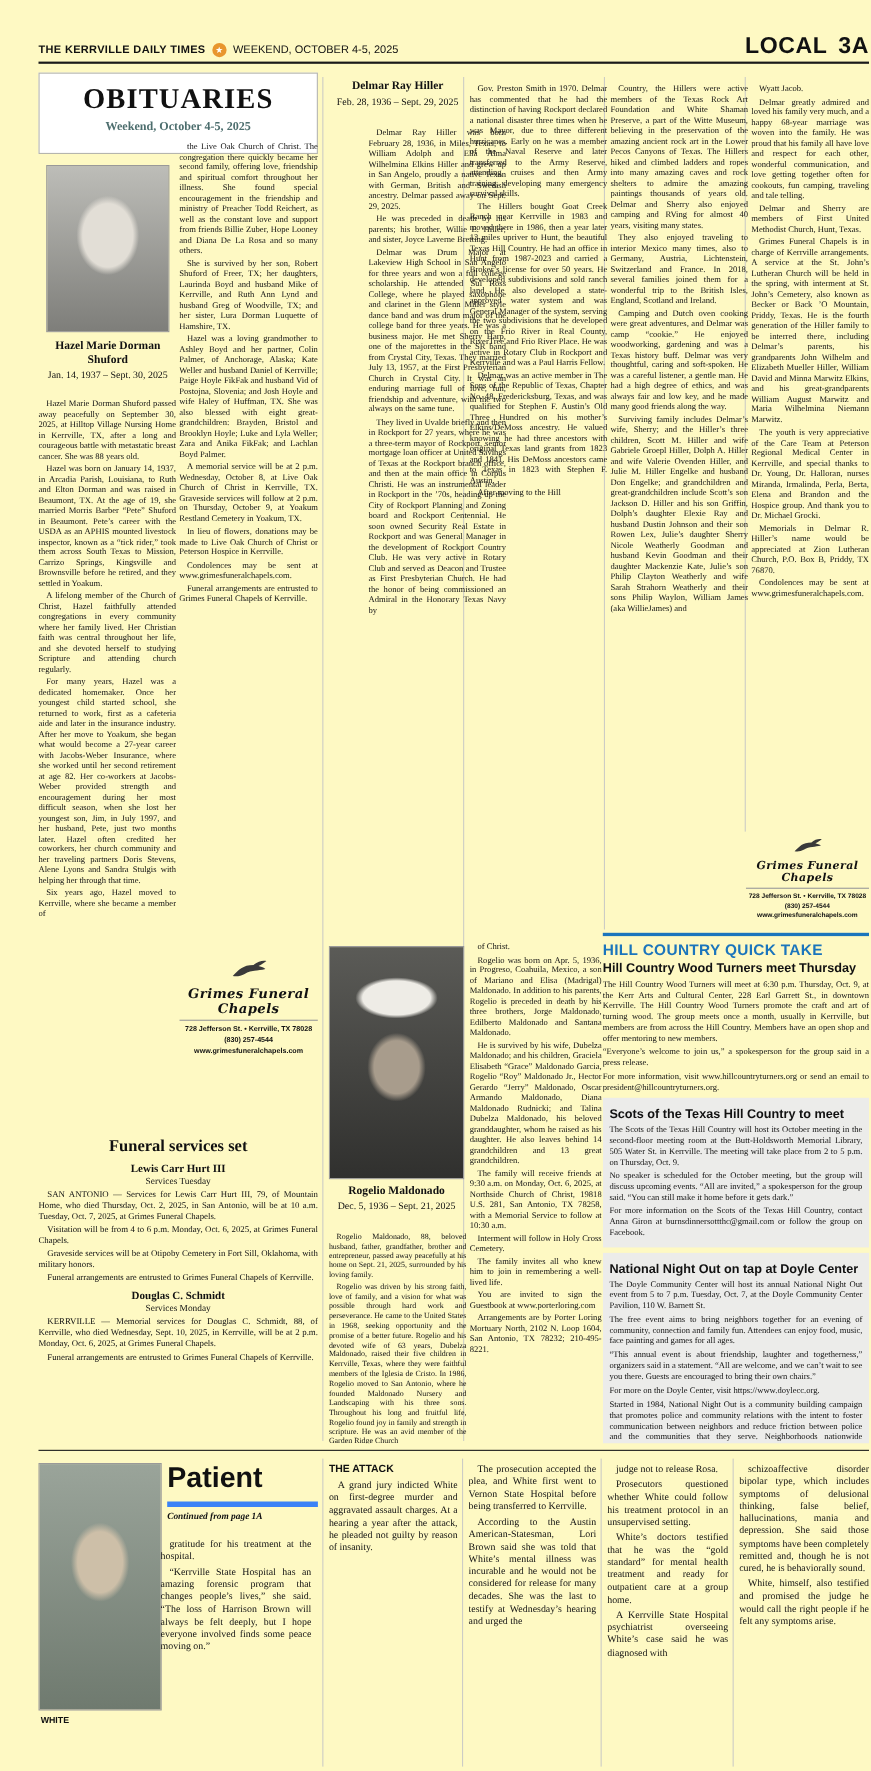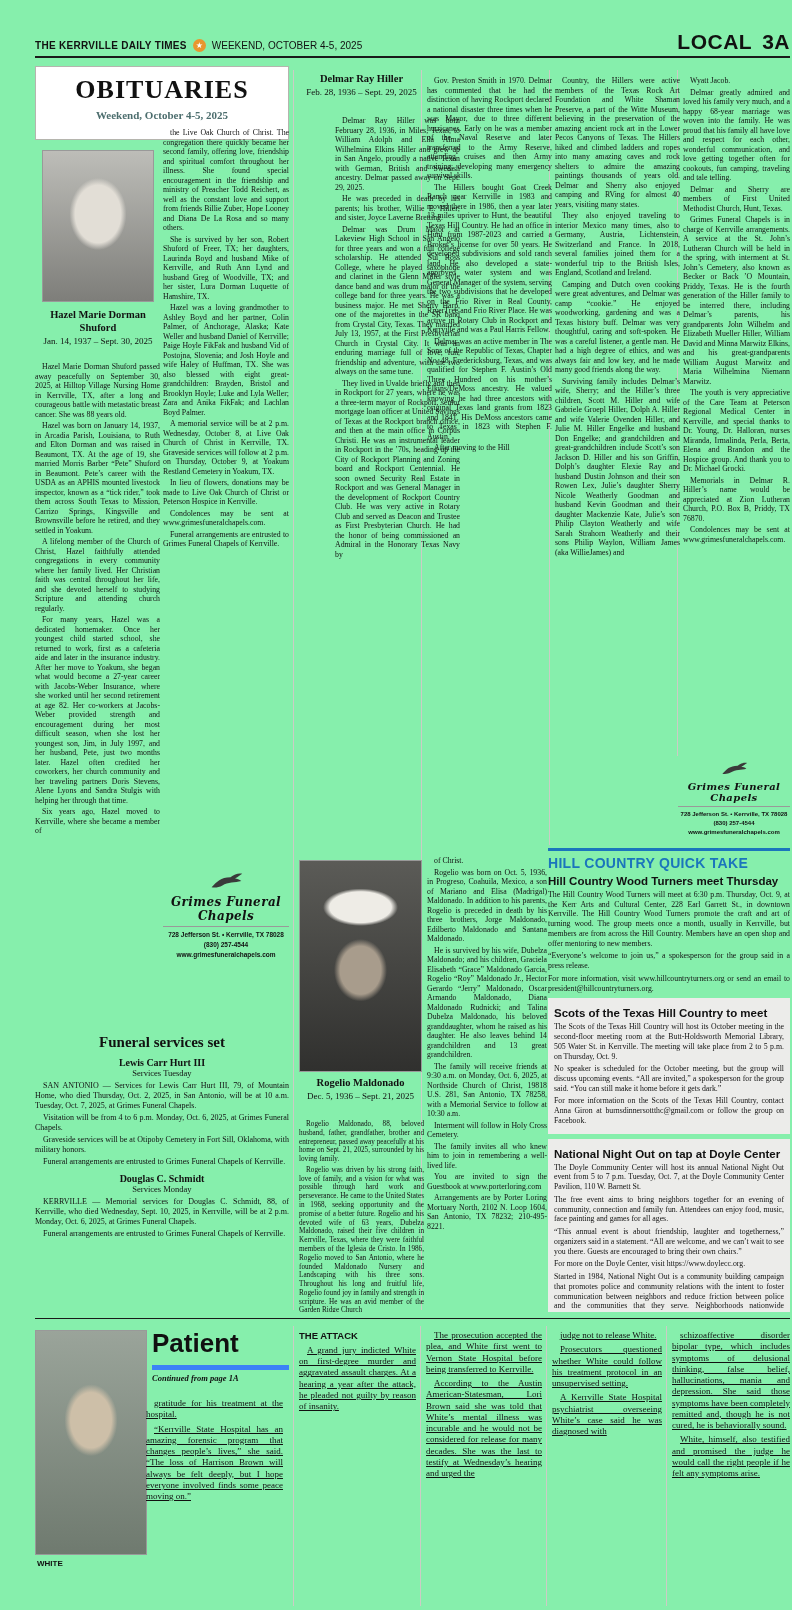--- a/index.html
+++ b/index.html
@@ -1,17 +1,17 @@
 <!DOCTYPE html>
 <html><head>
 <meta charset="utf-8">
 <style>
   * { margin:0; padding:0; box-sizing:border-box; }
   html,body { background:#d9d9d4; }
-  .page { position:relative; width:792px; height:1610px; margin:0 auto; background:#86efac;
+  .page { position:relative; width:792px; height:1610px; margin:0 auto; background:#fef9c3;
           font-family:"Liberation Serif", serif; color:#111; overflow:hidden; }
   .abs { position:absolute; }
 
   
   .masthead { left:35px; top:30px; width:755px; height:28px; border-bottom:2px solid #1a1a1a; }
   .mast-left { position:absolute; left:0; bottom:4px; font-family:"Liberation Sans",sans-serif;
                font-size:10px; display:flex; align-items:center; gap:6px; }
   .paper-name { font-weight:bold; letter-spacing:.3px; }
   .star-badge { display:inline-flex; width:13px; height:13px; border-radius:50%;
                 background:#e8962e; color:#fff; font-size:8px; align-items:center; justify-content:center; }
@@ -69,21 +69,21 @@
   .qt-headline { font-family:"Liberation Sans",sans-serif; font-size:11.5px; font-weight:bold;
                  margin:4px 0 3px; }
   .qt-story p { font-size:7.8px; line-height:1.25; text-align:justify; text-indent:0; margin-bottom:3px; }
   .qt-card { background:#ececе7; background:#ececE7; background:#ececea; padding:5px 6px; margin-top:5px; }
 
   
   .pt-title { font-family:"Liberation Sans",sans-serif; font-size:26px; font-weight:bold; }
   .pt-cont { border-top:5px solid #3b82f6; margin-top:6px; padding-top:3px;
              font-size:8.5px; font-weight:bold; font-style:italic; }
   .pt-col { font-size:9px; line-height:1.25; text-align:justify; overflow:hidden; }
-  .pt-col p { text-indent:8px; margin-bottom:3px;text-decoration:underline; }
+  .pt-col p { text-indent:8px; margin-bottom:3px; }
   .pt-attack { font-family:"Liberation Sans",sans-serif; font-size:9.5px; font-weight:bold;
                text-indent:0 !important; text-align:left; margin-bottom:3px; }
   .pt-caption { font-family:"Liberation Sans",sans-serif; font-size:8px; font-weight:bold; }
 </style>
 </head>
 <body>
 
 <div class="page">
 
   <div class="abs masthead">
@@ -212,21 +212,21 @@
   <div class="abs" style="left:299px; top:1076px; width:123px;">
     <div class="obit-name">Rogelio Maldonado</div>
     <div class="obit-dates">Dec. 5, 1936 – Sept. 21, 2025</div>
   </div>
   <div class="abs col col-sm" style="left:299px; top:1120px; width:125px; height:192px;">
       <p>Rogelio Maldonado, 88, beloved husband, father, grandfather, brother and entrepreneur, passed away peacefully at his home on Sept. 21, 2025, surrounded by his loving family.</p>
       <p>Rogelio was driven by his strong faith, love of family, and a vision for what was possible through hard work and perseverance. He came to the United States in 1968, seeking opportunity and the promise of a better future. Rogelio and his devoted wife of 63 years, Dubelza Maldonado, raised their five children in Kerrville, Texas, where they were faithful members of the Iglesia de Cristo. In 1986, Rogelio moved to San Antonio, where he founded Maldonado Nursery and Landscaping with his three sons. Throughout his long and fruitful life, Rogelio found joy in family and strength in scripture. He was an avid member of the Garden Ridge Church</p>
     </div>
   <div class="abs col" style="left:427px; top:856px; width:120px; height:456px;">
       <p>of Christ.</p>
-      <p>Rogelio was born on Oct. 5, 1936, in Progreso, Coahuila, Mexico, a son of Mariano and Elisa (Madrigal) Maldonado. In addition to his parents, Rogelio is preceded in death by his three brothers, Jorge Maldonado, Edilberto Maldonado and Santana Maldonado.</p>
+      <p>Rogelio was born on Apr. 5, 1936, in Progreso, Coahuila, Mexico, a son of Mariano and Elisa (Madrigal) Maldonado. In addition to his parents, Rogelio is preceded in death by his three brothers, Jorge Maldonado, Edilberto Maldonado and Santana Maldonado.</p>
       <p>He is survived by his wife, Dubelza Maldonado; and his children, Graciela Elisabeth “Grace” Maldonado Garcia, Rogelio “Roy” Maldonado Jr., Hector Gerardo “Jerry” Maldonado, Oscar Armando Maldonado, Diana Maldonado Rudnicki; and Talina Dubelza Maldonado, his beloved granddaughter, whom he raised as his daughter. He also leaves behind 14 grandchildren and 13 great grandchildren.</p>
       <p>The family will receive friends at 9:30 a.m. on Monday, Oct. 6, 2025, at Northside Church of Christ, 19818 U.S. 281, San Antonio, TX 78258, with a Memorial Service to follow at 10:30 a.m.</p>
       <p>Interment will follow in Holy Cross Cemetery.</p>
       <p>The family invites all who knew him to join in remembering a well-lived life.</p>
       <p>You are invited to sign the Guestbook at www.porterloring.com</p>
       <p>Arrangements are by Porter Loring Mortuary North, 2102 N. Loop 1604, San Antonio, TX 78232; 210-495-8221.</p>
     </div>
 
   <div class="abs qt" style="left:548px; top:848px; width:242px; height:464px;">
     <div class="qt-title">HILL COUNTRY QUICK TAKE</div>
@@ -281,22 +281,23 @@
     <div class="pt-attack">THE ATTACK</div>
     <div>
         <p>A grand jury indicted White on first-degree murder and aggravated assault charges. At a hearing a year after the attack, he pleaded not guilty by reason of insanity.</p>
       </div>
   </div>
   <div class="abs pt-col" style="left:426px; top:1330px; width:116px; height:276px;">
       <p>The prosecution accepted the plea, and White first went to Vernon State Hospital before being transferred to Kerrville.</p>
       <p>According to the Austin American-Statesman, Lori Brown said she was told that White’s mental illness was incurable and he would not be considered for release for many decades. She was the last to testify at Wednesday’s hearing and urged the</p>
     </div>
   <div class="abs pt-col" style="left:552px; top:1330px; width:110px; height:276px;">
-      <p>judge not to release White.</p>
+      <p>judge not to release Rosa.</p>
       <p>Prosecutors questioned whether White could follow his treatment protocol in an unsupervised setting.</p>
+      <p>White’s doctors testified that he was the “gold standard” for mental health treatment and ready for outpatient care at a group home.</p>
       <p>A Kerrville State Hospital psychiatrist overseeing White’s case said he was diagnosed with</p>
     </div>
   <div class="abs pt-col" style="left:672px; top:1330px; width:118px; height:276px;">
       <p>schizoaffective disorder bipolar type, which includes symptoms of delusional thinking, false belief, hallucinations, mania and depression. She said those symptoms have been completely remitted and, though he is not cured, he is behaviorally sound.</p>
       <p>White, himself, also testified and promised the judge he would call the right people if he felt any symptoms arise.</p>
     </div>
 
 </div>
 
 </body></html>

